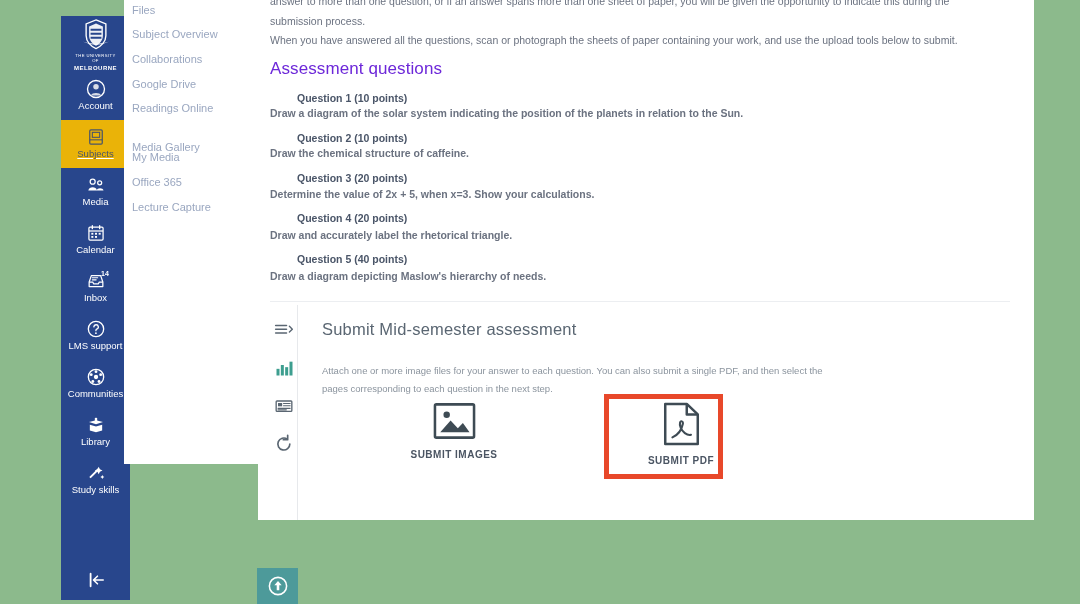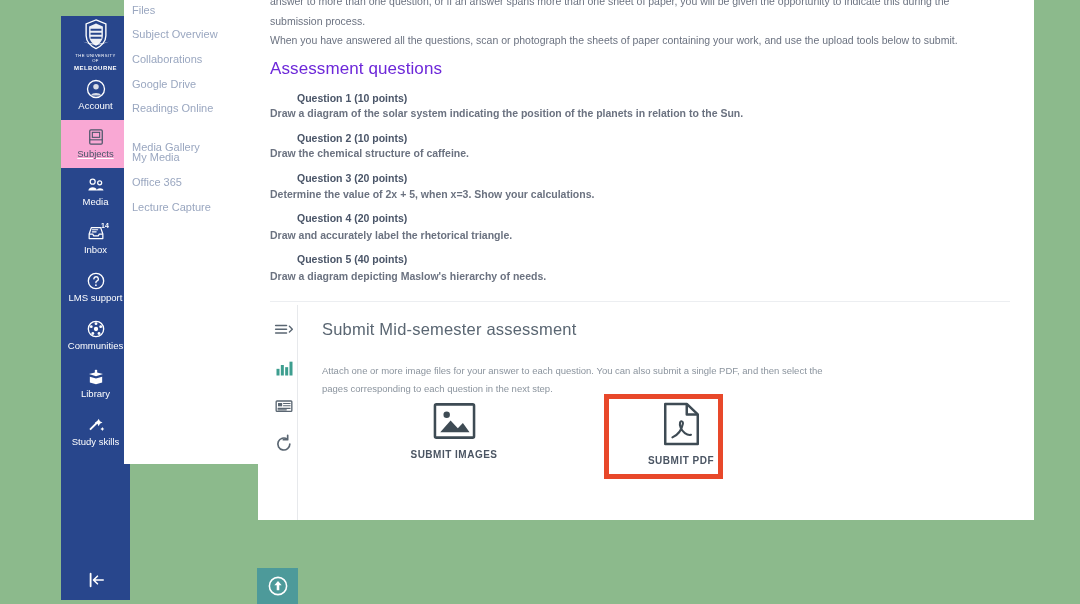--- a/index.html
+++ b/index.html
@@ -25,21 +25,21 @@
   .gn-logo-text{font-size:4.2px;letter-spacing:.4px;line-height:1.35;text-align:center;margin-top:1px;}
   .gn-logo-text b{font-size:6px;letter-spacing:.5px;display:block;}
 
   .gn-item{
     width:69px;min-height:41px;
     display:flex;flex-direction:column;align-items:center;justify-content:center;
     gap:2px;padding:3px 0 4px;cursor:pointer;position:relative;
   }
   .gn-item .ic{width:20px;height:20px;display:block;}
   .gn-item .lb{font-size:9.5px;line-height:10.5px;text-align:center;color:#fff;}
-  .gn-item.active{background:#f9a8d4;text-decoration:underline;}
+  .gn-item.active{background:#eab308;text-decoration:underline;}
   .gn-item.active .lb{color:#4a5568;}
   .gn-badge{
     position:absolute;font-size:7px;line-height:7px;color:#fff;
     left:40px;top:6px;font-weight:bold;
   }
   .gn-spacer{flex:1 1 auto;}
   .gn-collapse{width:69px;height:40px;display:flex;align-items:center;justify-content:center;cursor:pointer;}
 
   
   .coursenav{
@@ -154,20 +154,33 @@
     <div class="gn-item">
       <svg class="ic" viewBox="0 0 24 24">
         <circle cx="8" cy="8" r="3" fill="none" stroke="#fff" stroke-width="1.5"></circle>
         <circle cx="16.4" cy="9.4" r="2.4" fill="none" stroke="#fff" stroke-width="1.5"></circle>
         <path d="M2.8 18.5 C3.6 13.6 12.4 13.6 13.2 18.5 Z" fill="#fff"></path>
         <path d="M12.8 18.5 C13.4 14.9 20.4 14.9 21 18.5 Z" fill="#fff"></path>
       </svg>
       <div class="lb">Media</div>
     </div>
 
+    <div class="gn-item">
+      <svg class="ic" viewBox="0 0 24 24">
+        <rect x="3.5" y="5" width="17" height="15.5" rx="1.3" fill="none" stroke="#fff" stroke-width="1.5"></rect>
+        <path d="M3.5 9.6 h17" stroke="#fff" stroke-width="1.5"></path>
+        <path d="M7.6 3.2 v3.6 M16.4 3.2 v3.6" stroke="#fff" stroke-width="1.6" stroke-linecap="round"></path>
+        <rect x="6.4" y="11.8" width="2.4" height="2.2" fill="#fff"></rect>
+        <rect x="10.8" y="11.8" width="2.4" height="2.2" fill="#fff"></rect>
+        <rect x="15.2" y="11.8" width="2.4" height="2.2" fill="#fff"></rect>
+        <rect x="6.4" y="15.6" width="2.4" height="2.2" fill="#fff"></rect>
+        <rect x="10.8" y="15.6" width="2.4" height="2.2" fill="#fff"></rect>
+      </svg>
+      <div class="lb">Calendar</div>
+    </div>
 
     <div class="gn-item">
       <svg class="ic" viewBox="0 0 24 24">
         <path d="M3.8 13.2 L6.4 5.6 h11.2 L20.2 13.2 v5.4 h-16.4 Z" fill="none" stroke="#fff" stroke-width="1.5" stroke-linejoin="round"></path>
         <path d="M3.8 13.2 h4.3 l1 2.2 h5.8 l1 -2.2 h4.3" fill="none" stroke="#fff" stroke-width="1.5" stroke-linejoin="round"></path>
         <path d="M7.6 8 h6.4 M7.6 10.6 h4.6" stroke="#fff" stroke-width="1.3" stroke-linecap="round"></path>
       </svg>
       <div class="gn-badge">14</div>
       <div class="lb">Inbox</div>
     </div>

